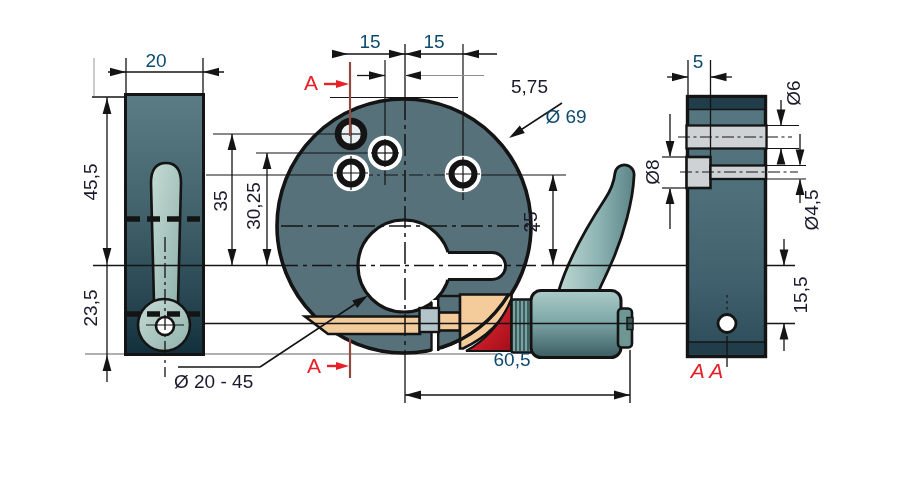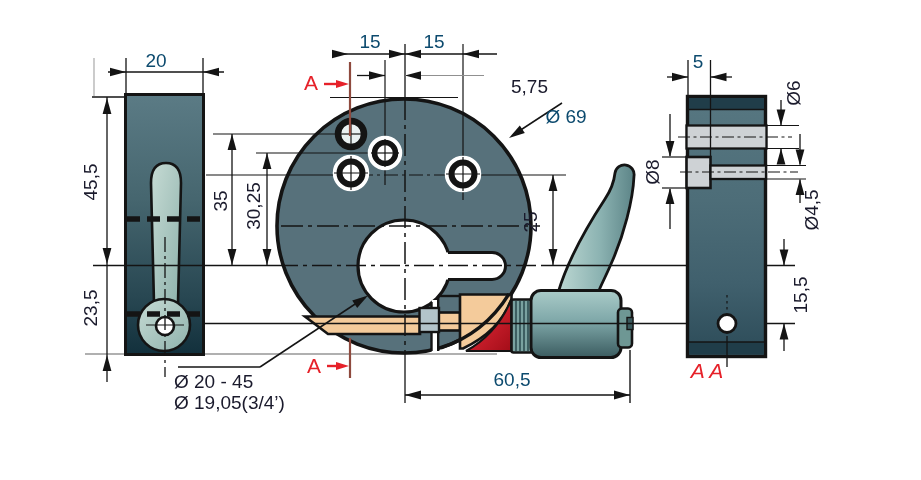--- a/index.html
+++ b/index.html
@@ -272,23 +272,22 @@
 <div class="vlbl" style="left:91px;top:182px;">45,5</div>
 <div class="vlbl" style="left:91px;top:308px;">23,5</div>
 
 <div class="lbl" style="left:370px;top:42px;">15</div>
 <div class="lbl" style="left:434px;top:42px;">15</div>
 <div class="lbla" style="left:511px;top:64px;margin-top:12px;">5,75</div>
 <div class="lbl" style="left:566px;top:93px;margin-top:24px;">Ø 69</div>
 <div class="vlbl" style="left:221px;top:201px;">35</div>
 <div class="vlbl" style="left:254px;top:206px;">30,25</div>
 <div class="vlbl" style="left:531px;top:222px;">25</div>
-<div class="lbl" style="left:512px;top:380px;">60,5</div>
+<div class="lbl" style="left:512px;top:360px;">60,5</div>
 <div class="lbla" style="left:174px;top:371px;">Ø 20 - 45</div>
-<div class="lbla" style="left:174px;top:392px;">Ø 19,05(3/4’)</div>
 <div class="lbl red" style="left:311px;top:83px;">A</div>
 <div class="lbl red" style="left:314px;top:366px;">A</div>
 
 <div class="lbl" style="left:698px;top:62px;">5</div>
 <div class="vlbl" style="left:794px;top:93px;">Ø6</div>
 <div class="vlbl" style="left:653px;top:172px;">Ø8</div>
 <div class="vlbl" style="left:812px;top:210px;">Ø4,5</div>
 <div class="vlbl" style="left:801px;top:295px;">15,5</div>
 <div class="lbl red" style="left:707px;top:371px;font-style:italic;">A A</div>
 

